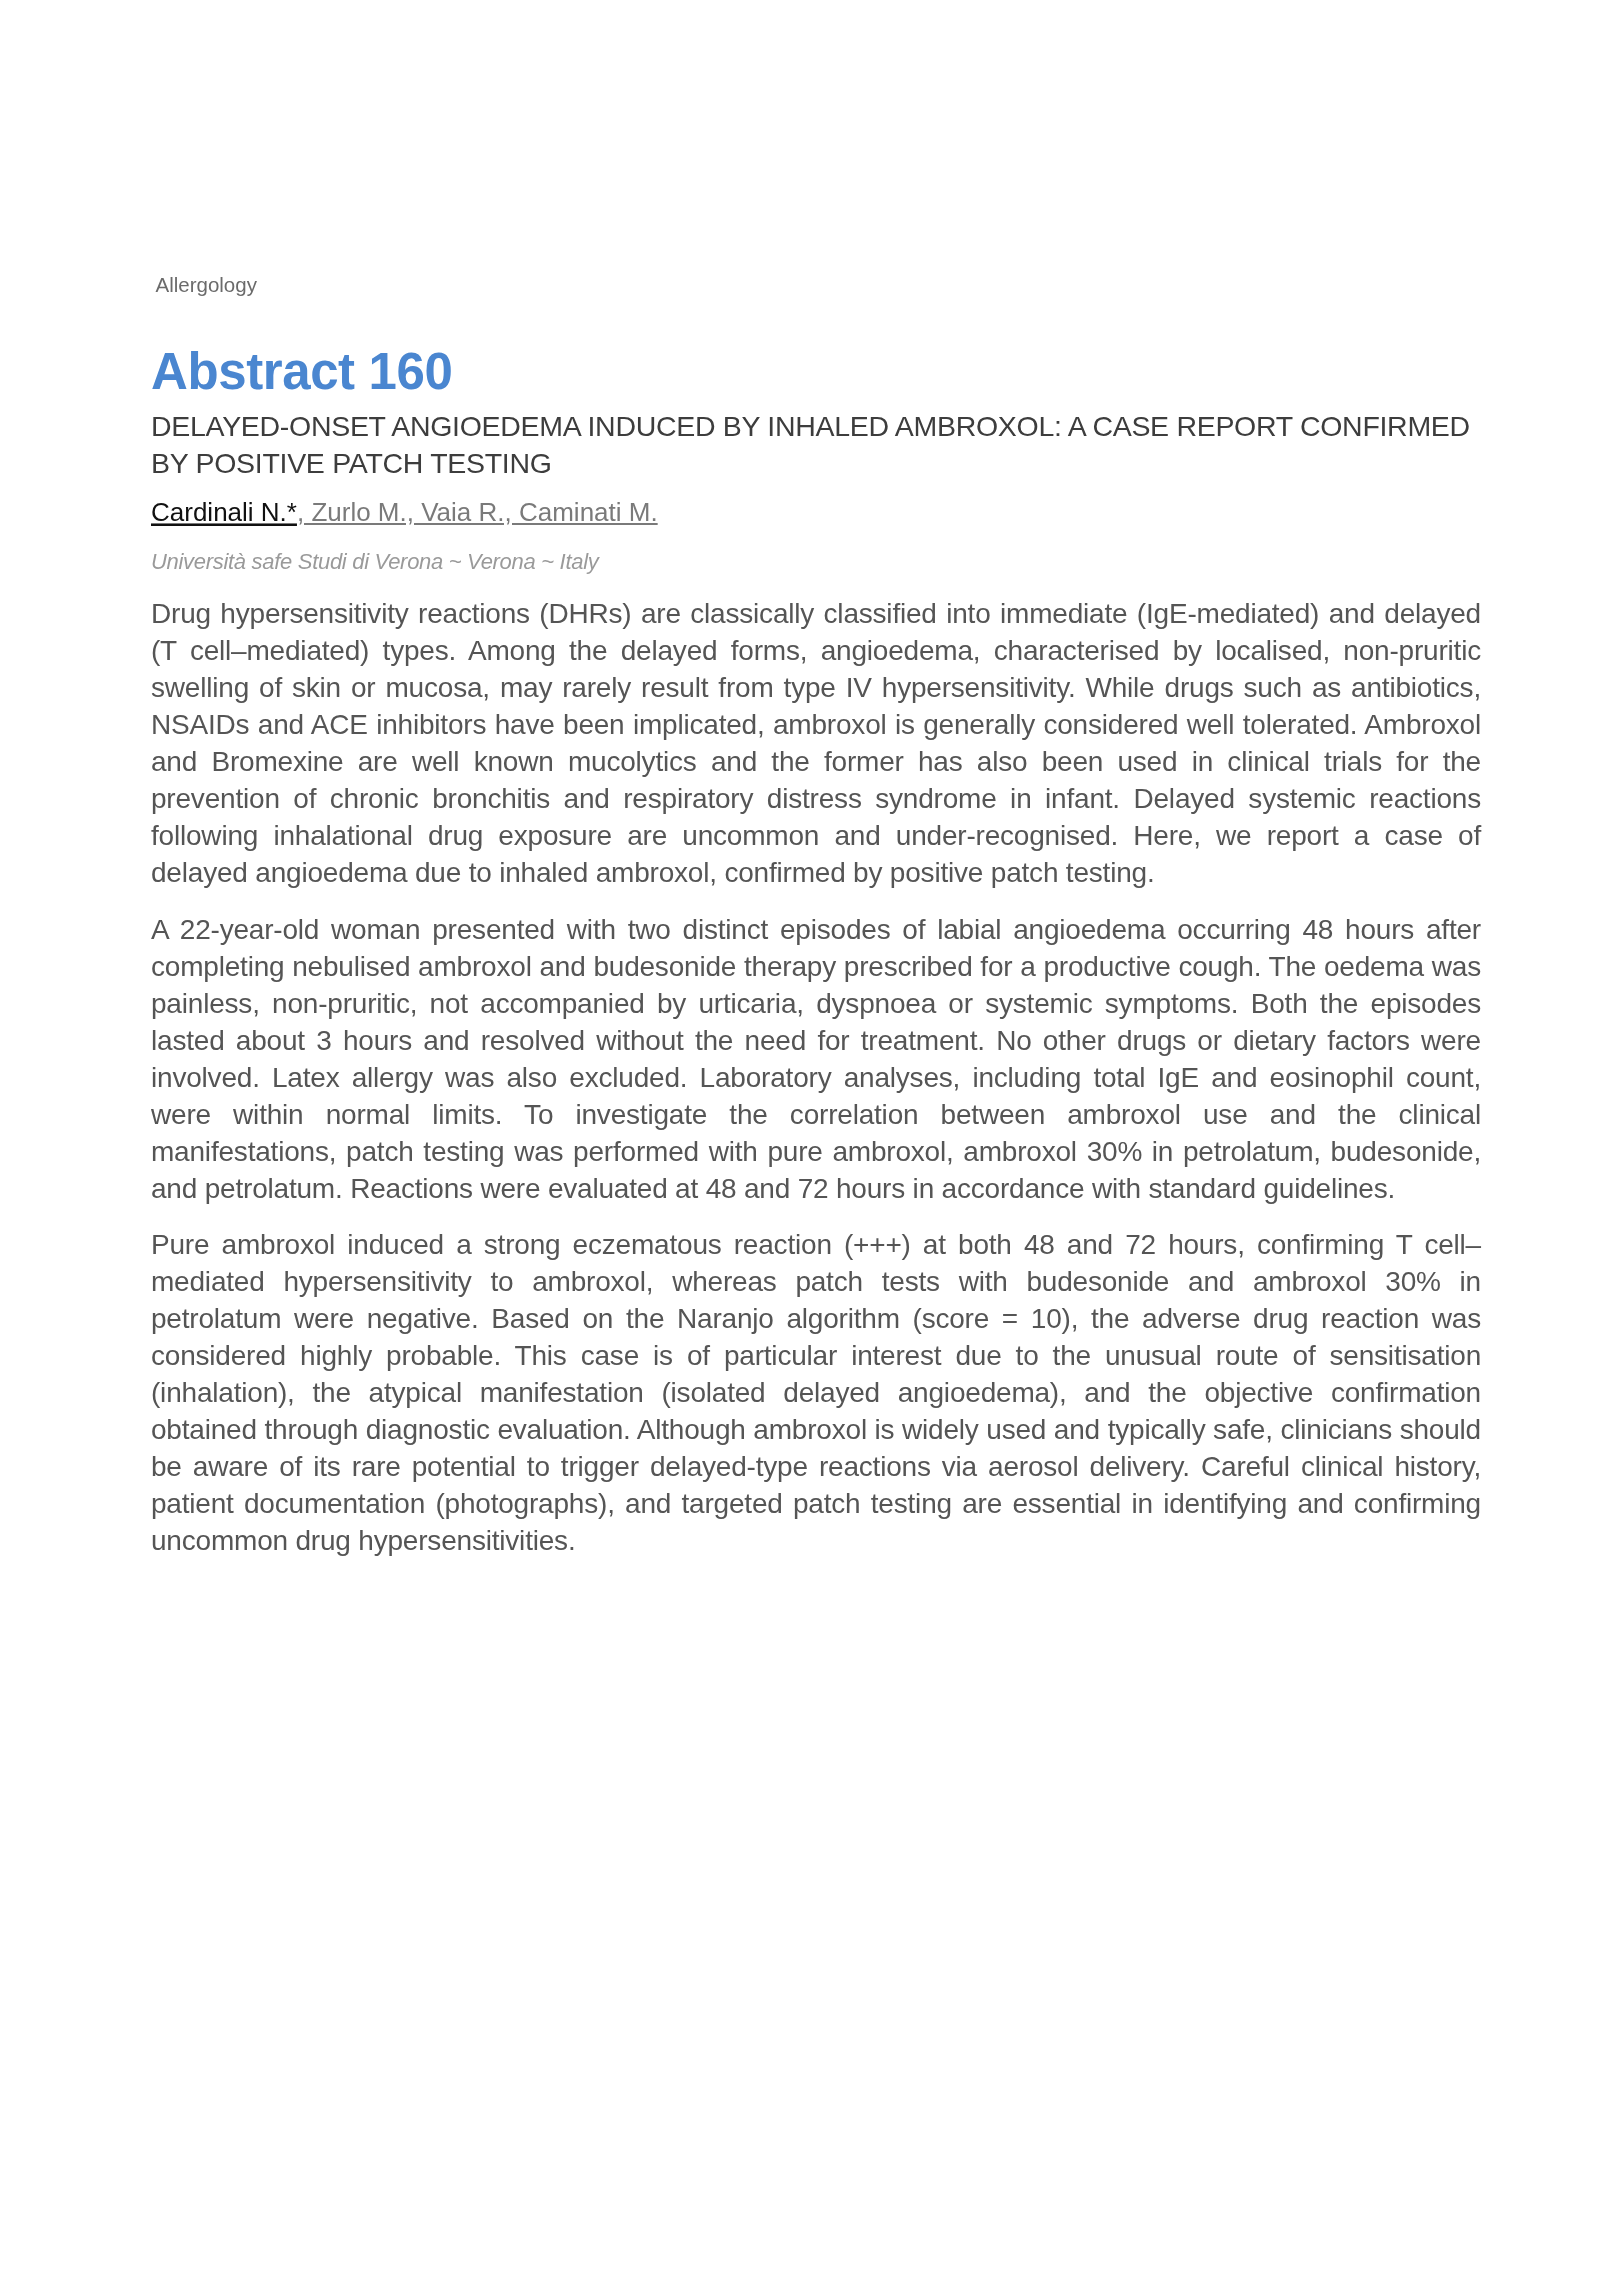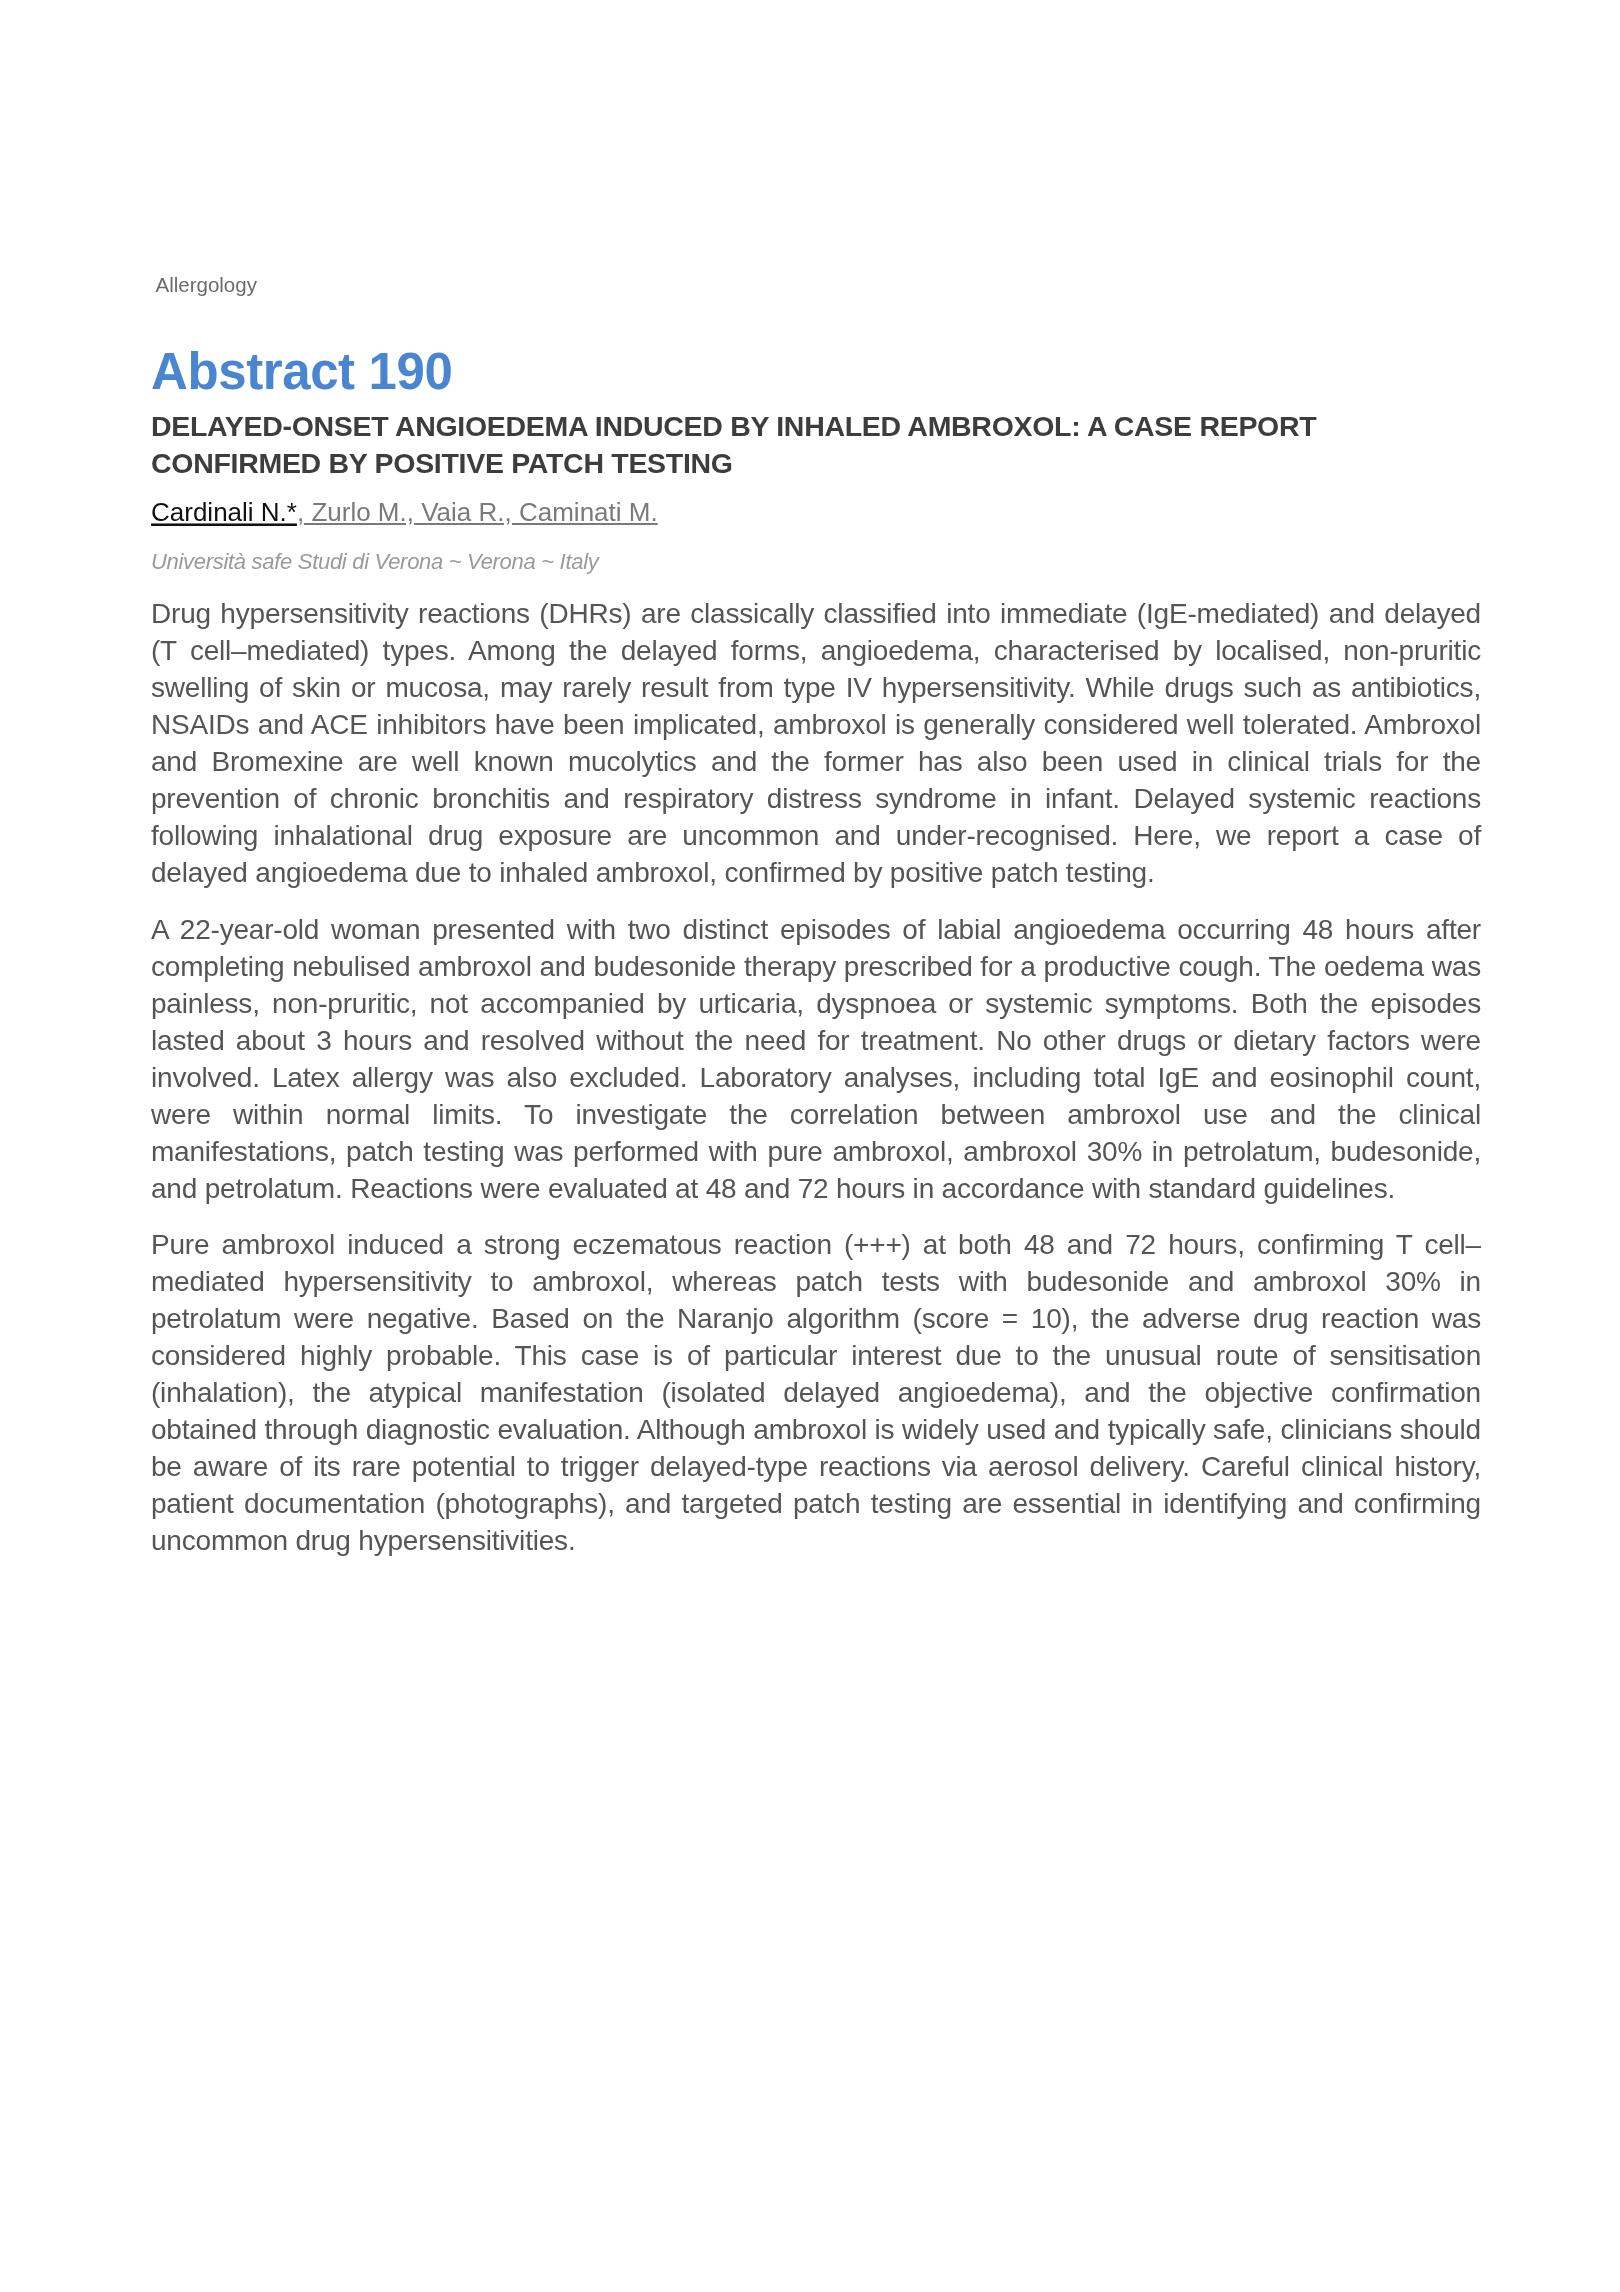--- a/index.html
+++ b/index.html
@@ -37,21 +37,21 @@
       color: #4a86d0;
       white-space: nowrap;
       letter-spacing: -0.4px;
     }
     .title {
       position: absolute;
       left: 0;
       top: 408px;
       width: 1330px;
       font-size: 28.5px;
-      font-weight: bold;
+      font-weight: normal;
       color: #3d3d3d;
       line-height: 37px;
       letter-spacing: -0.3px;
     }
     .authors {
       position: absolute;
       left: 0;
       top: 497px;
       font-size: 26px;
       color: #7a7a7a;
@@ -86,21 +86,21 @@
       color: #555555;
       text-align: justify;
       letter-spacing: -0.2px;
     }
   </style>
 </head>
 <body>
 
 <div class="page">
   <div class="section-label">Allergology</div>
-  <h1 class="abstract-number" style="margin:0;">Abstract 190</h1>
+  <h1 class="abstract-number" style="margin:0;">Abstract 160</h1>
   <h2 class="title" style="margin:0;">DELAYED-ONSET ANGIOEDEMA INDUCED BY INHALED AMBROXOL: A CASE REPORT CONFIRMED BY POSITIVE PATCH TESTING</h2>
   <div class="authors">
     <span class="presenting">Cardinali N.*</span><span>, Zurlo M., Vaia R., Caminati M.</span>
   </div>
   <div class="affiliation">Università safe Studi di Verona ~ Verona ~ Italy</div>
   <div class="body-text">
     <p>Drug hypersensitivity reactions (DHRs) are classically classified into immediate (IgE-mediated) and delayed (T cell–mediated) types. Among the delayed forms, angioedema, characterised by localised, non-pruritic swelling of skin or mucosa, may rarely result from type IV hypersensitivity. While drugs such as antibiotics, NSAIDs and ACE inhibitors have been implicated, ambroxol is generally considered well tolerated. Ambroxol and Bromexine are well known mucolytics and the former has also been used in clinical trials for the prevention of chronic bronchitis and respiratory distress syndrome in infant. Delayed systemic reactions following inhalational drug exposure are uncommon and under-recognised. Here, we report a case of delayed angioedema due to inhaled ambroxol, confirmed by positive patch testing.</p>
     <p>A 22-year-old woman presented with two distinct episodes of labial angioedema occurring 48 hours after completing nebulised ambroxol and budesonide therapy prescribed for a productive cough. The oedema was painless, non-pruritic, not accompanied by urticaria, dyspnoea or systemic symptoms. Both the episodes lasted about 3 hours and resolved without the need for treatment. No other drugs or dietary factors were involved. Latex allergy was also excluded. Laboratory analyses, including total IgE and eosinophil count, were within normal limits. To investigate the correlation between ambroxol use and the clinical manifestations, patch testing was performed with pure ambroxol, ambroxol 30% in petrolatum, budesonide, and petrolatum. Reactions were evaluated at 48 and 72 hours in accordance with standard guidelines.</p>
     <p>Pure ambroxol induced a strong eczematous reaction (+++) at both 48 and 72 hours, confirming T cell–mediated hypersensitivity to ambroxol, whereas patch tests with budesonide and ambroxol 30% in petrolatum were negative. Based on the Naranjo algorithm (score = 10), the adverse drug reaction was considered highly probable. This case is of particular interest due to the unusual route of sensitisation (inhalation), the atypical manifestation (isolated delayed angioedema), and the objective confirmation obtained through diagnostic evaluation. Although ambroxol is widely used and typically safe, clinicians should be aware of its rare potential to trigger delayed-type reactions via aerosol delivery. Careful clinical history, patient documentation (photographs), and targeted patch testing are essential in identifying and confirming uncommon drug hypersensitivities.</p>
   </div>

